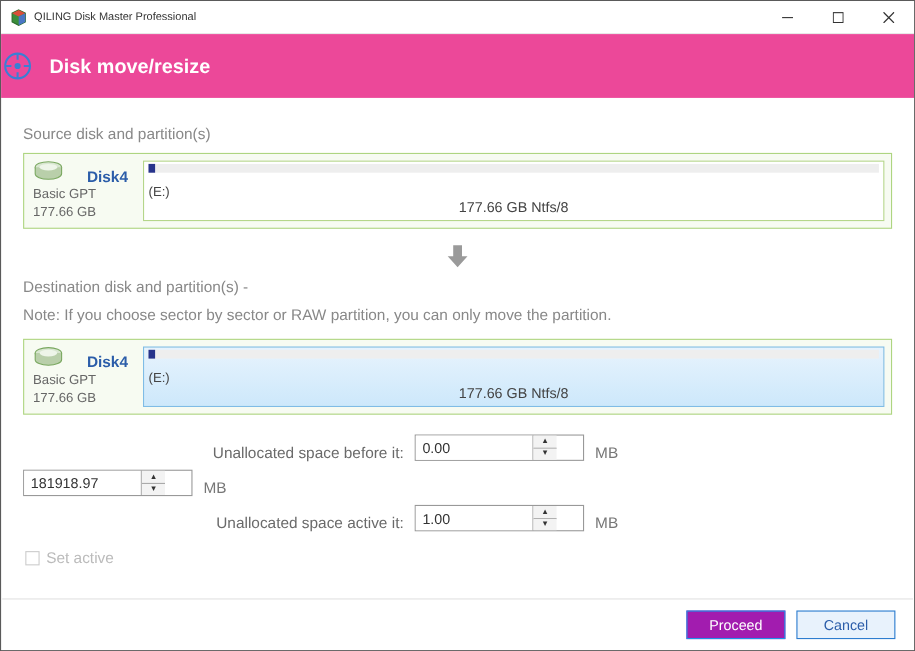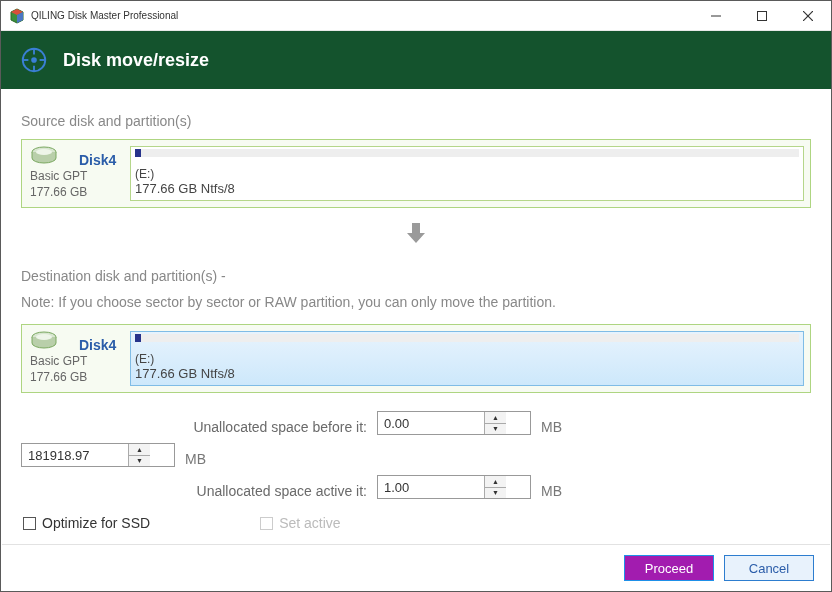--- a/index.html
+++ b/index.html
@@ -2,38 +2,38 @@
 <html><head>
 <meta charset="utf-8">
 <style>
 * { box-sizing: border-box; margin: 0; padding: 0; font-family: "Segoe UI", Tahoma, sans-serif; }
 body { background: #fff; width: 832px; height: 592px; border: 1px solid #5a5a5a; position: relative; }
 .titlebar { height: 30px; display: flex; align-items: center; padding: 0 0 0 8px; background: #fff; border-bottom: 1px solid #e8e8e8; }
 .title-icon { width: 16px; height: 16px; margin-right: 6px; }
 .title-text { font-size: 10px; color: #333; flex: 1; }
 .win-controls { display: flex; height: 100%; }
 .win-btn { width: 46px; height: 30px; display: flex; align-items: center; justify-content: center; font-size: 12px; }
-.header-band { background: #14532d; height: 58px; display: flex; align-items: center; padding-left: 18px; }
+.header-band { background: #ec4899; height: 58px; display: flex; align-items: center; }
 .header-icon { width: 30px; height: 30px; margin-right: 14px; }
 .header-title { color: #fff; font-size: 18px; font-weight: 600; }
 .content { padding: 18px 20px 10px 20px; }
 .section-label { color: #888; font-size: 14px; margin-bottom: 10px; margin-top: 6px; }
 .note-text { color: #888; font-size: 14px; margin-bottom: 14px; }
 .disk-panel { border: 1px solid #aed581; background: #f7fbf2; display: flex; padding: 6px; gap: 8px; }
 .disk-panel.selected { background: #f7fbf2; }
 .disk-info { width: 94px; padding: 0 2px; }
 .disk-name { color: #2b5da9; font-weight: 700; font-size: 14px; }
 .disk-type, .disk-size { color: #666; font-size: 12px; line-height: 1.35; }
 .disk-icon { width: 28px; height: 20px; margin-bottom: 2px; }
 .part-area { flex: 1; border: 1px solid #b5d68a; background: #fff; padding: 2px 4px 4px 4px; display: flex; flex-direction: column; justify-content: flex-start; }
 .part-area.selected { background: linear-gradient(#e7f3fd, #cde8fb); border: 1px solid #7fbce6; }
 .usage-bar { height: 8px; background: #eee; position: relative; margin-bottom: 10px; }
 .usage-bar .fill { position: absolute; top: 0; left: 0; height: 100%; width: 6px; background: #27338b; }
 .part-letter { color: #444; font-size: 12px; }
-.part-desc { color: #444; font-size: 13px; }
+.part-desc { color: #444; font-size: 13px; text-align: center; }
 .arrow-down { display: flex; justify-content: center; padding: 12px 0 6px 0; }
 .fields { margin-top: 18px; }
 .field-row { display: flex; align-items: flex-end; justify-content: flex-start; margin-bottom: 8px; }
 .field-label { width: 356px; text-align: right; color: #6a6a6a; font-size: 14px; padding-right: 10px; }
 .spinner { display: flex; border: 1px solid #999; width: 154px; height: 24px; background: #fff; }
 .spinner input { border: none; outline: none; width: 106px; padding: 0 6px; font-size: 13px; color: #333; }
 .spinner .arrows { width: 22px; border-left: 1px solid #aaa; display: flex; flex-direction: column; }
 .spinner .arrow { flex: 1; display: flex; align-items: center; justify-content: center; font-size: 7px; color: #333; background: #f3f3f3; }
 .spinner .arrow:first-child { border-bottom: 1px solid #aaa; }
 .unit { margin-left: 10px; color: #777; font-size: 14px; }
@@ -114,21 +114,21 @@
       <div class="part-desc">177.66 GB Ntfs/8</div>
     </div>
   </div>
 
   <div class="arrow-down">
     <svg width="26" height="26" viewBox="0 0 26 26">
       <path d="M9 3 h8 v10 h5 l-9 10 -9 -10 h5 z" fill="#9a9a9a"></path>
     </svg>
   </div>
 
-  <div class="section-label" style="margin-top:16px">Destination disk and partition(s) -</div>
+  <div class="section-label" style="margin-top:0">Destination disk and partition(s) -</div>
   <div class="note-text">Note: If you choose sector by sector or RAW partition, you can only move the partition.</div>
   <div class="disk-panel selected">
     <div class="disk-info">
       <div class="disk-top">
         <svg class="disk-icon" viewBox="0 0 28 20">
           <ellipse cx="14" cy="6" rx="12" ry="5" fill="#d8e6d0" stroke="#7aa860"></ellipse>
           <path d="M2 6 v6 a12 5 0 0 0 24 0 v-6" fill="#b9cfaa" stroke="#7aa860"></path>
           <ellipse cx="14" cy="6" rx="8" ry="3" fill="#eef5e9"></ellipse>
         </svg>
         <span class="disk-name">Disk4</span>
@@ -174,24 +174,20 @@
         <div class="arrows">
           <div class="arrow">▲</div>
           <div class="arrow">▼</div>
         </div>
       </div>
       <div class="unit">MB</div>
     </div>
   </div>
 
   <div class="options-row">
-    <label class="checkbox">
-      <span class="box"></span>
-      <span>Optimize for SSD</span>
-    </label>
     <label class="checkbox disabled">
       <span class="box"></span>
       <span>Set active</span>
     </label>
   </div>
 
 </div>
 
 <div class="footer">
   <div class="btn btn-primary">Proceed</div>

